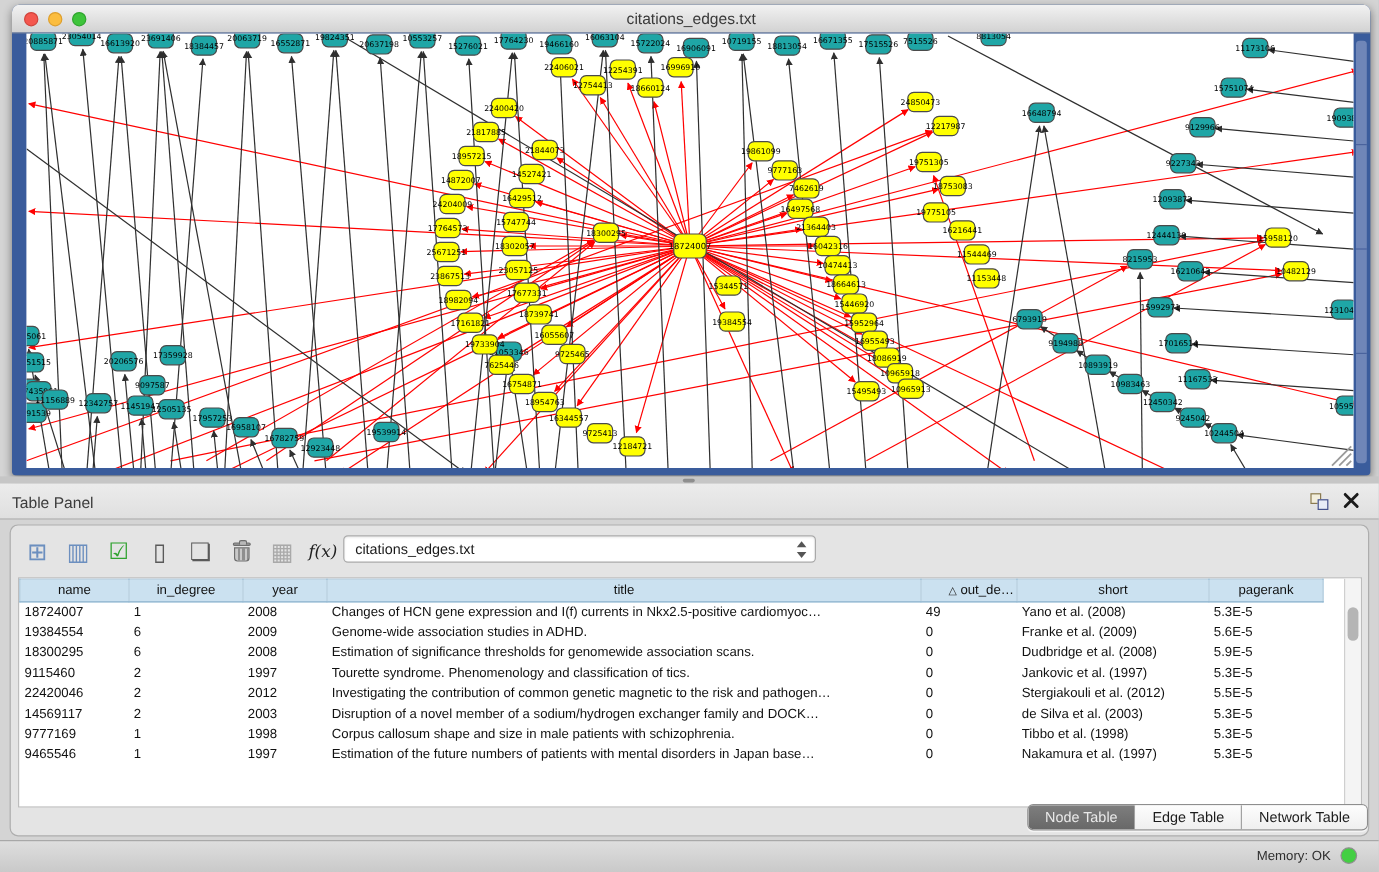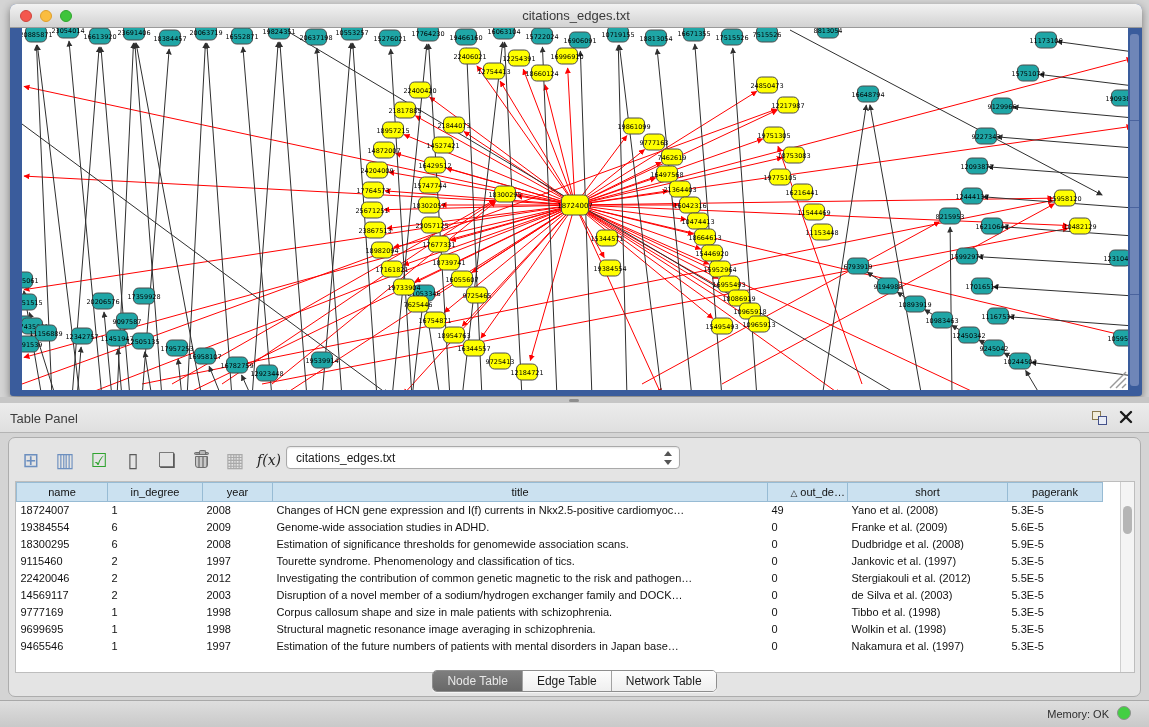--- a/index.html
+++ b/index.html
@@ -55,21 +55,21 @@
   .table-area { position:absolute; left:6px; top:43px; width:1120px; height:192px; background:#FFFFFF; border:1px solid #BDBDBD; overflow:hidden; }
   table.grid { border-collapse:collapse; table-layout:fixed; width:1086px; }
   .grid th { height:19px; background:#CBE1F0; border:1px solid #97BBD4; font-size:11px; font-weight:normal; color:#111; text-align:center; overflow:hidden; white-space:nowrap; padding:0 2px; }
   .grid th.sorted { text-align:right; padding-left:6px; }
   .grid th .tri { font-size:9px; color:#222; margin-right:3px; }
   .grid td { height:17px; font-size:11px; color:#111; white-space:nowrap; overflow:hidden; padding:0 4px; }
   .vscroll { position:absolute; right:0; top:0; width:14px; height:100%; background:#F4F4F4; border-left:1px solid #CFCFCF; }
   .vscroll .thumb { position:absolute; left:2px; top:24px; width:9px; height:28px; background:#B5B5B5; border-radius:5px; }
 
   
-  .tabs { position:absolute; left:0; right:0; bottom:4px; display:flex; justify-content:center; }
+  .tabs { position:absolute; left:0; right:0; bottom:4px; display:flex; justify-content:flex-end; }
   .seg { display:flex; border:1px solid #8E8E8E; border-radius:5px; overflow:hidden; background:#FBFBFB; box-shadow:0 1px 1px rgba(255,255,255,.7); }
   .seg .tab { padding:3px 14px; font-size:12px; color:#1C1C1C; border-right:1px solid #A2A2A2; background:linear-gradient(#FDFDFD,#EFEFEF); cursor:pointer; }
   .seg .tab:last-child { border-right:none; }
   .seg .tab.active { background:linear-gradient(#7E7E7E,#686868); color:#E9E9E9; }
 
   
   .statusbar { position:absolute; left:0; top:700px; width:1149px; height:27px; background:linear-gradient(#DEDEDE,#C9C9C9); border-top:1px solid #A8A8A8; }
   .mem { position:absolute; right:40px; top:7px; font-size:11px; color:#2E2E2E; }
   .memdot { position:absolute; right:18px; top:5px; width:14px; height:14px; border-radius:50%; border:1px solid #8F8F8F; }
 </style>
@@ -877,29 +877,20 @@
           <tr>
             <td>9777169</td>
             <td>1</td>
             <td>1998</td>
             <td>Corpus callosum shape and size in male patients with schizophrenia.</td>
             <td>0</td>
             <td>Tibbo et al. (1998)</td>
             <td>5.3E-5</td>
           </tr>
           <tr>
-            <td>9699695</td>
-            <td>1</td>
-            <td>1998</td>
-            <td>Structural magnetic resonance image averaging in schizophrenia.</td>
-            <td>0</td>
-            <td>Wolkin et al. (1998)</td>
-            <td>5.3E-5</td>
-          </tr>
-          <tr>
             <td>9465546</td>
             <td>1</td>
             <td>1997</td>
             <td>Estimation of the future numbers of patients with mental disorders in Japan base…</td>
             <td>0</td>
             <td>Nakamura et al. (1997)</td>
             <td>5.3E-5</td>
           </tr>
         </tbody>
     </table>

